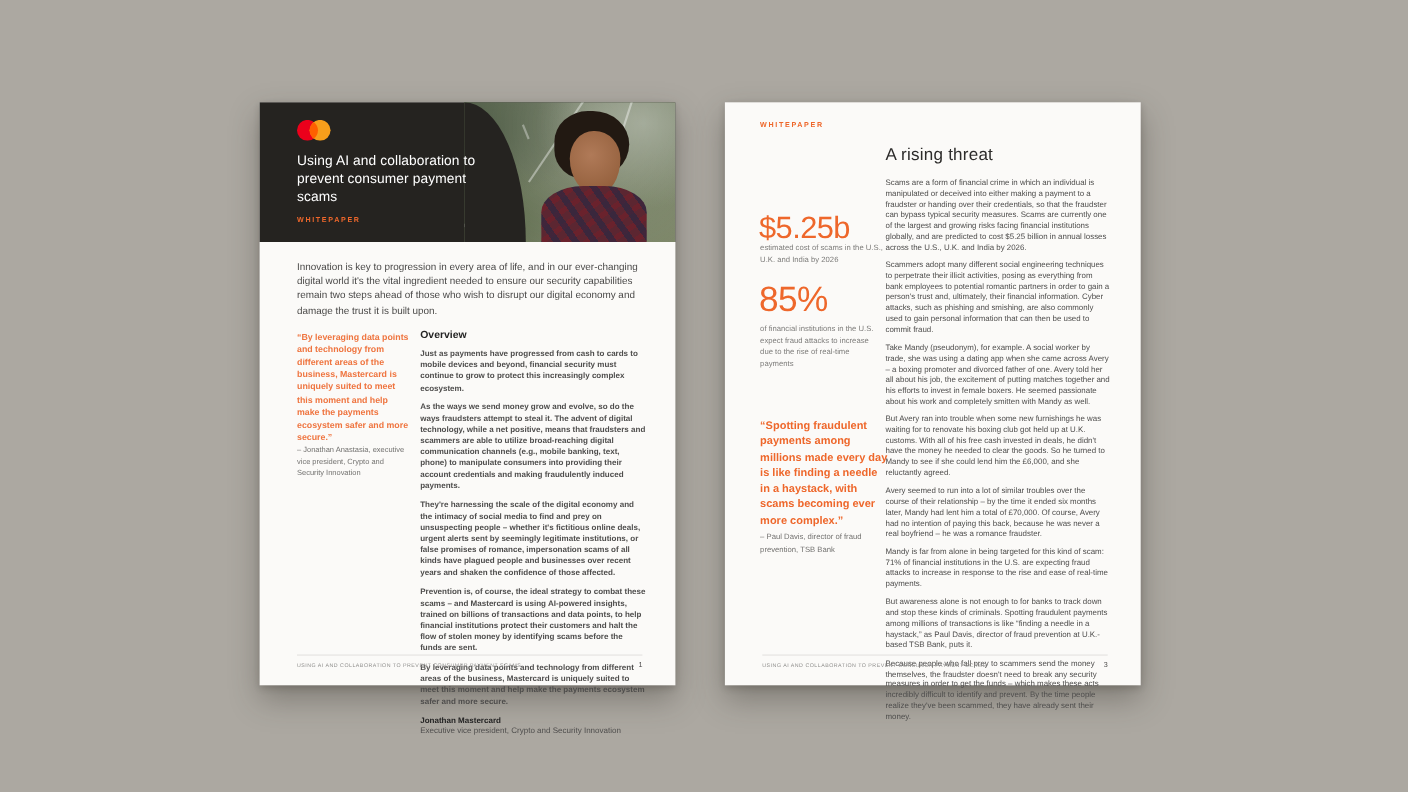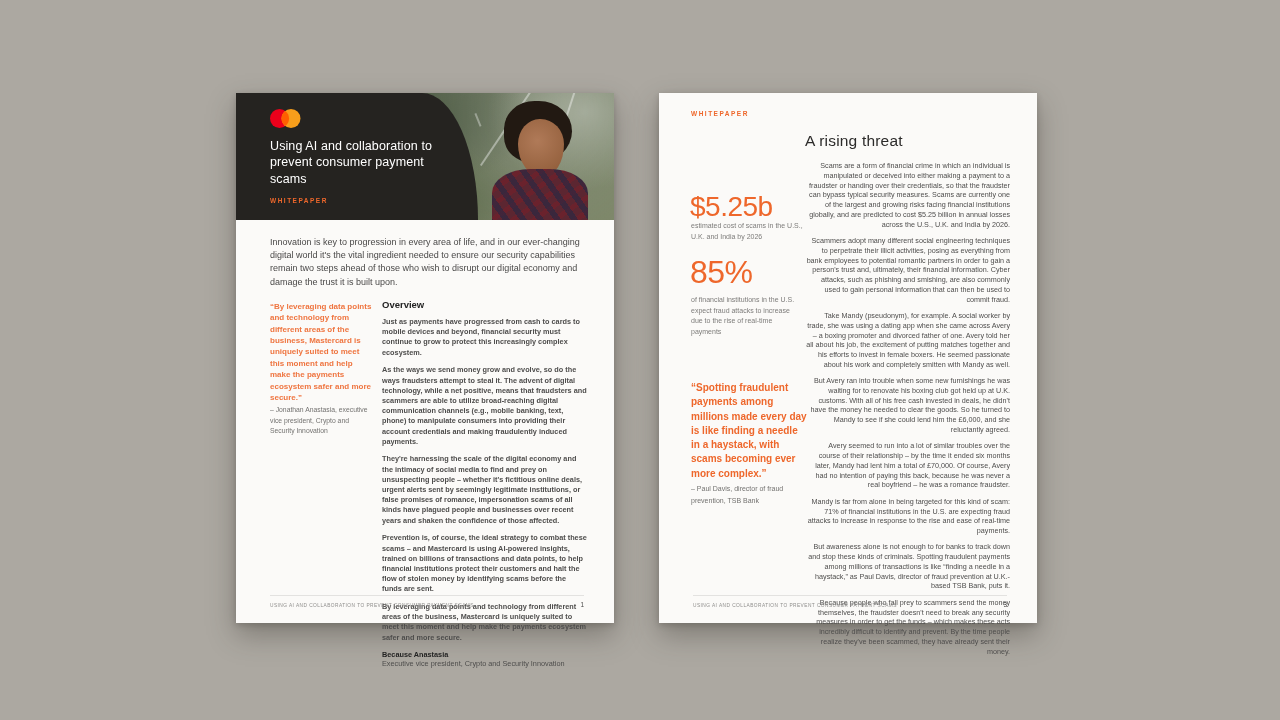--- a/index.html
+++ b/index.html
@@ -73,21 +73,21 @@
   .stat1 { top:100px; font-size:28px;text-align:center; }
   .stat2 { top:163px; font-size:32px; }
   .stat-caption { position:absolute; left:32px; width:112px; font-size:7px; color:#7d7c7a; line-height:1.5; }
   .cap1 { top:128px; } .cap2 { top:202px; }
   .p2-quote { position:absolute; left:32px; top:288px; width:116px; color:var(--accent);
             font-size:10px; font-weight:700; line-height:1.43; }
   .p2-quote-attr { position:absolute; left:32px; top:390px; width:110px; font-size:7px;
             color:var(--gray); line-height:1.7; }
   .article { position:absolute; left:146px; top:39px; width:205px; }
   .article-h { font-size:15.5px; font-weight:400; color:#2c2b2a; letter-spacing:.2px; margin-bottom:11px; }
-  .article p.body-p { font-size:7.2px; line-height:1.36; color:var(--body); margin-bottom:6.5px;text-align:right; }
+  .article p.body-p { font-size:7.2px; line-height:1.36; color:var(--body); margin-bottom:6.5px; }
 </style>
 </head>
 <body>
 
 <div class="page" id="page1">
 
   <div class="p1-header">
     <div class="photo">
       <div class="streak s1"></div>
       <div class="streak s2"></div>
@@ -117,21 +117,21 @@
   <div class="p1-quote">“By leveraging data points and technology from different areas of the business, Mastercard is uniquely suited to meet this moment and help make the payments ecosystem safer and more secure.”</div>
   <div class="p1-quote-attr">– Jonathan Anastasia, executive vice president, Crypto and Security Innovation</div>
 
   <div class="p1-main">
     <div class="overview-h">Overview</div>
     <p class="body-p">Just as payments have progressed from cash to cards to mobile devices and beyond, financial security must continue to grow to protect this increasingly complex ecosystem.</p>
     <p class="body-p">As the ways we send money grow and evolve, so do the ways fraudsters attempt to steal it. The advent of digital technology, while a net positive, means that fraudsters and scammers are able to utilize broad-reaching digital communication channels (e.g., mobile banking, text, phone) to manipulate consumers into providing their account credentials and making fraudulently induced payments.</p>
     <p class="body-p">They're harnessing the scale of the digital economy and the intimacy of social media to find and prey on unsuspecting people – whether it's fictitious online deals, urgent alerts sent by seemingly legitimate institutions, or false promises of romance, impersonation scams of all kinds have plagued people and businesses over recent years and shaken the confidence of those affected.</p>
     <p class="body-p">Prevention is, of course, the ideal strategy to combat these scams – and Mastercard is using AI-powered insights, trained on billions of transactions and data points, to help financial institutions protect their customers and halt the flow of stolen money by identifying scams before the funds are sent.</p>
     <p class="body-p">By leveraging data points and technology from different areas of the business, Mastercard is uniquely suited to meet this moment and help make the payments ecosystem safer and more secure.</p>
-    <div class="sig-name">Because Anastasia</div>
+    <div class="sig-name">Jonathan Mastercard</div>
     <div class="sig-title">Executive vice president, Crypto and Security Innovation</div>
   </div>
 
   <div class="footer">
     <span class="f-text">USING AI AND COLLABORATION TO PREVENT CONSUMER PAYMENT SCAMS</span>
     <span class="f-page">1</span>
   </div>
 </div>
 
 <div class="page" id="page2">

